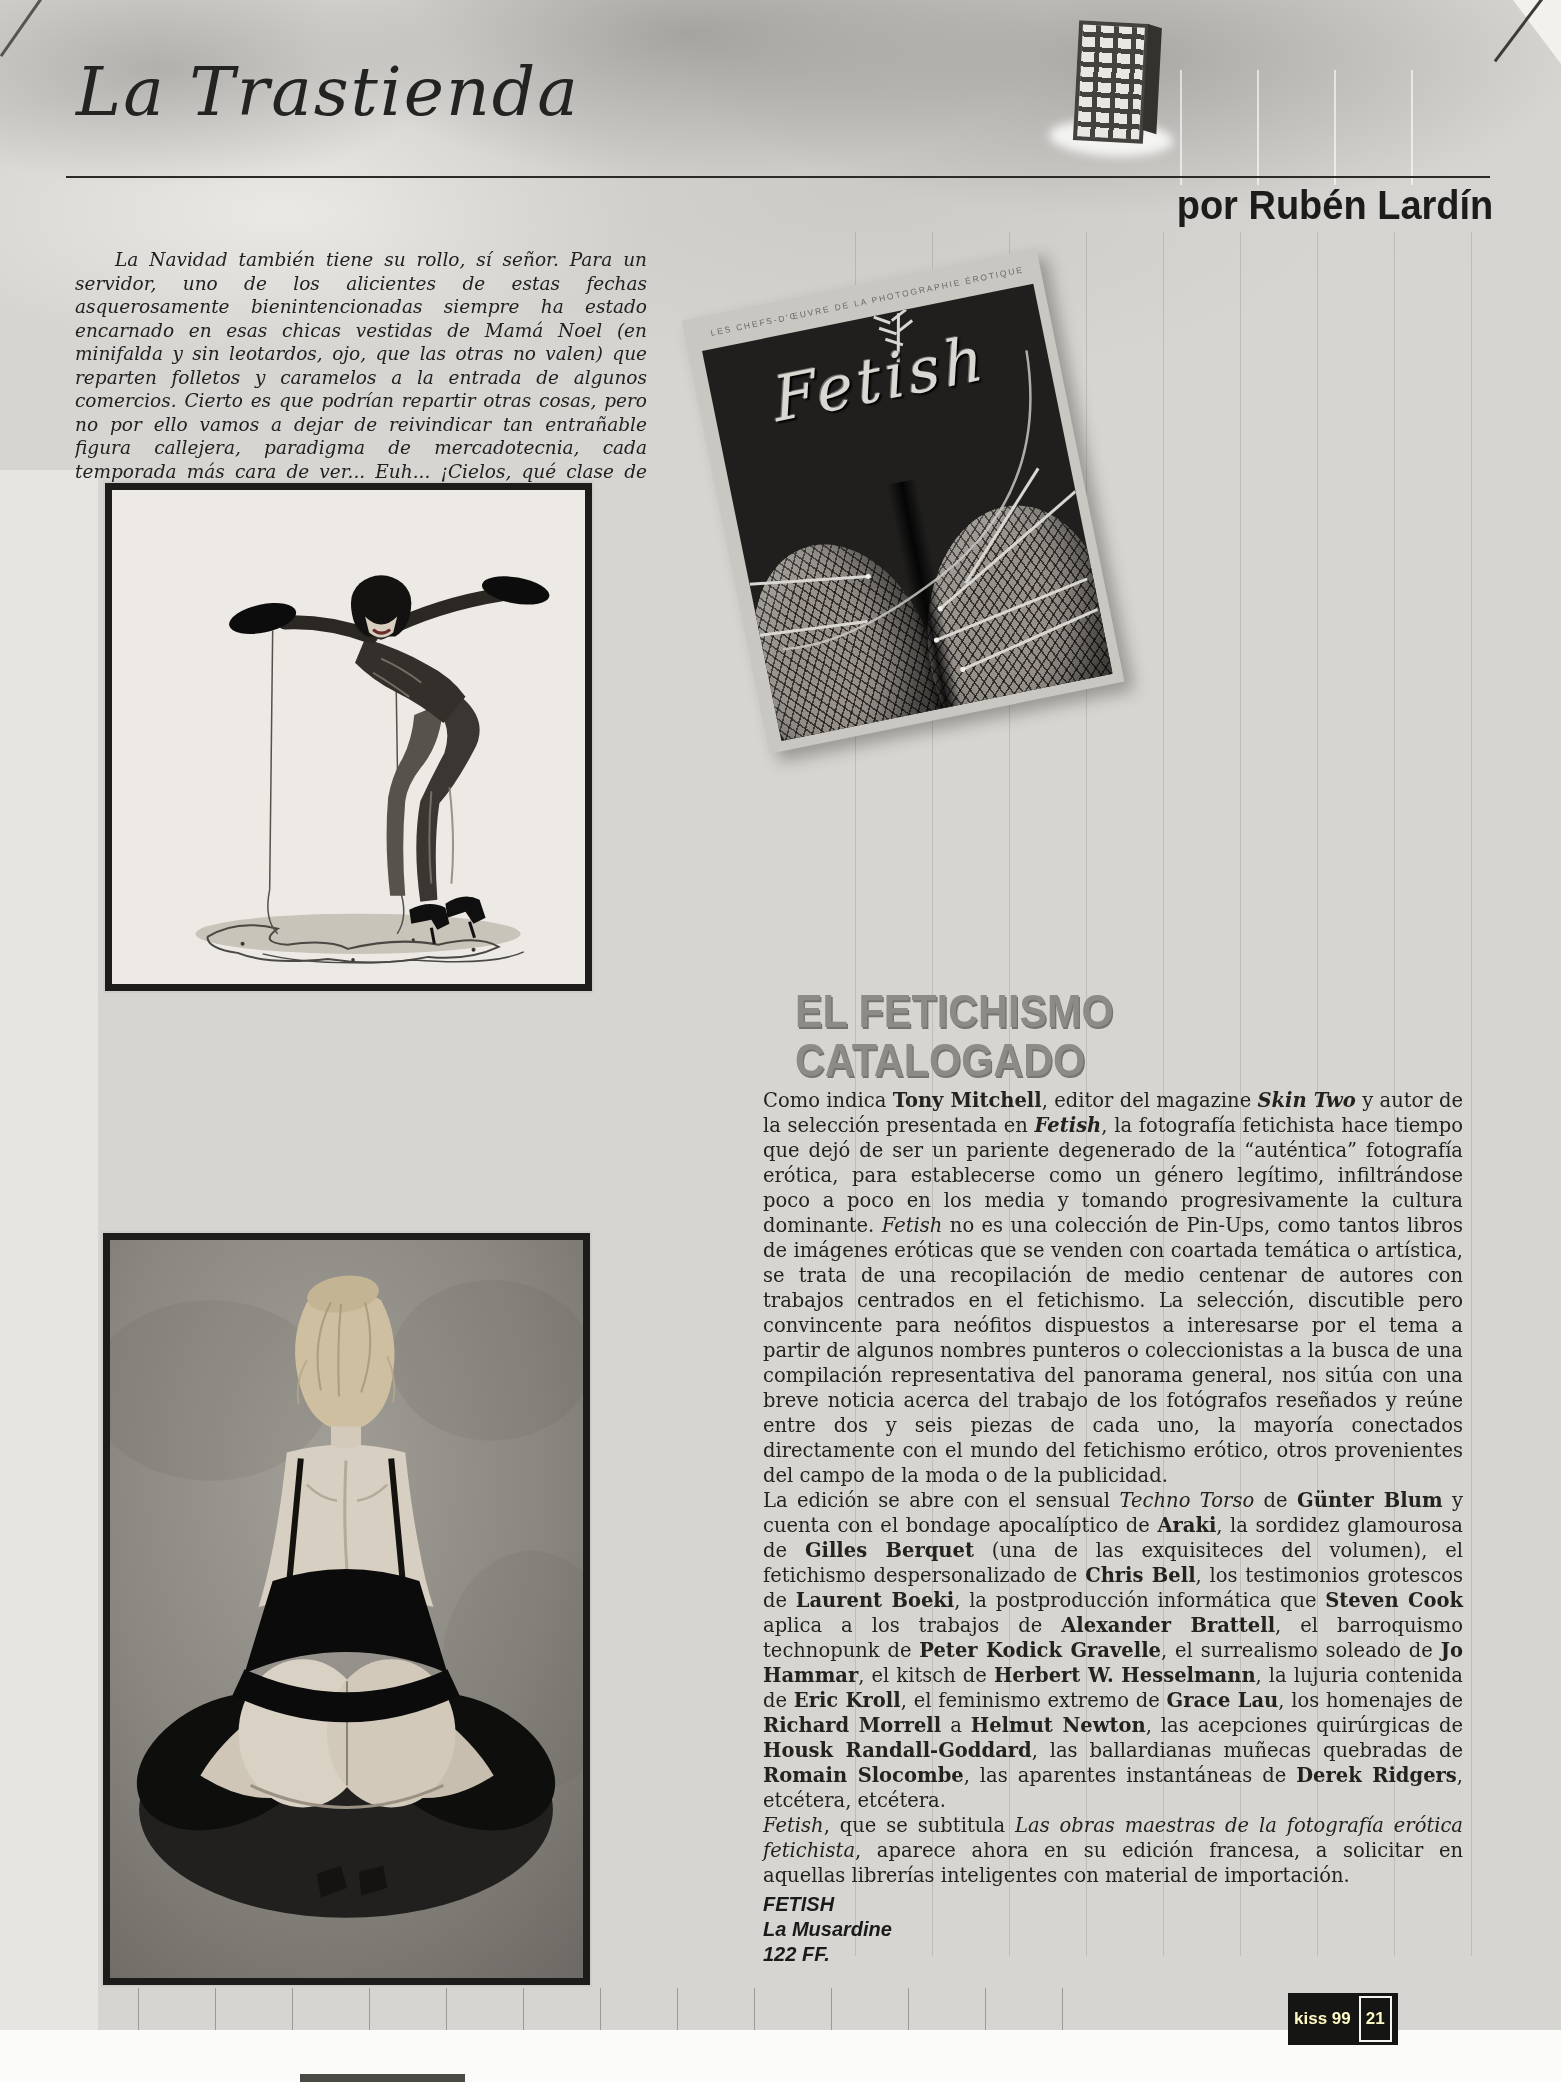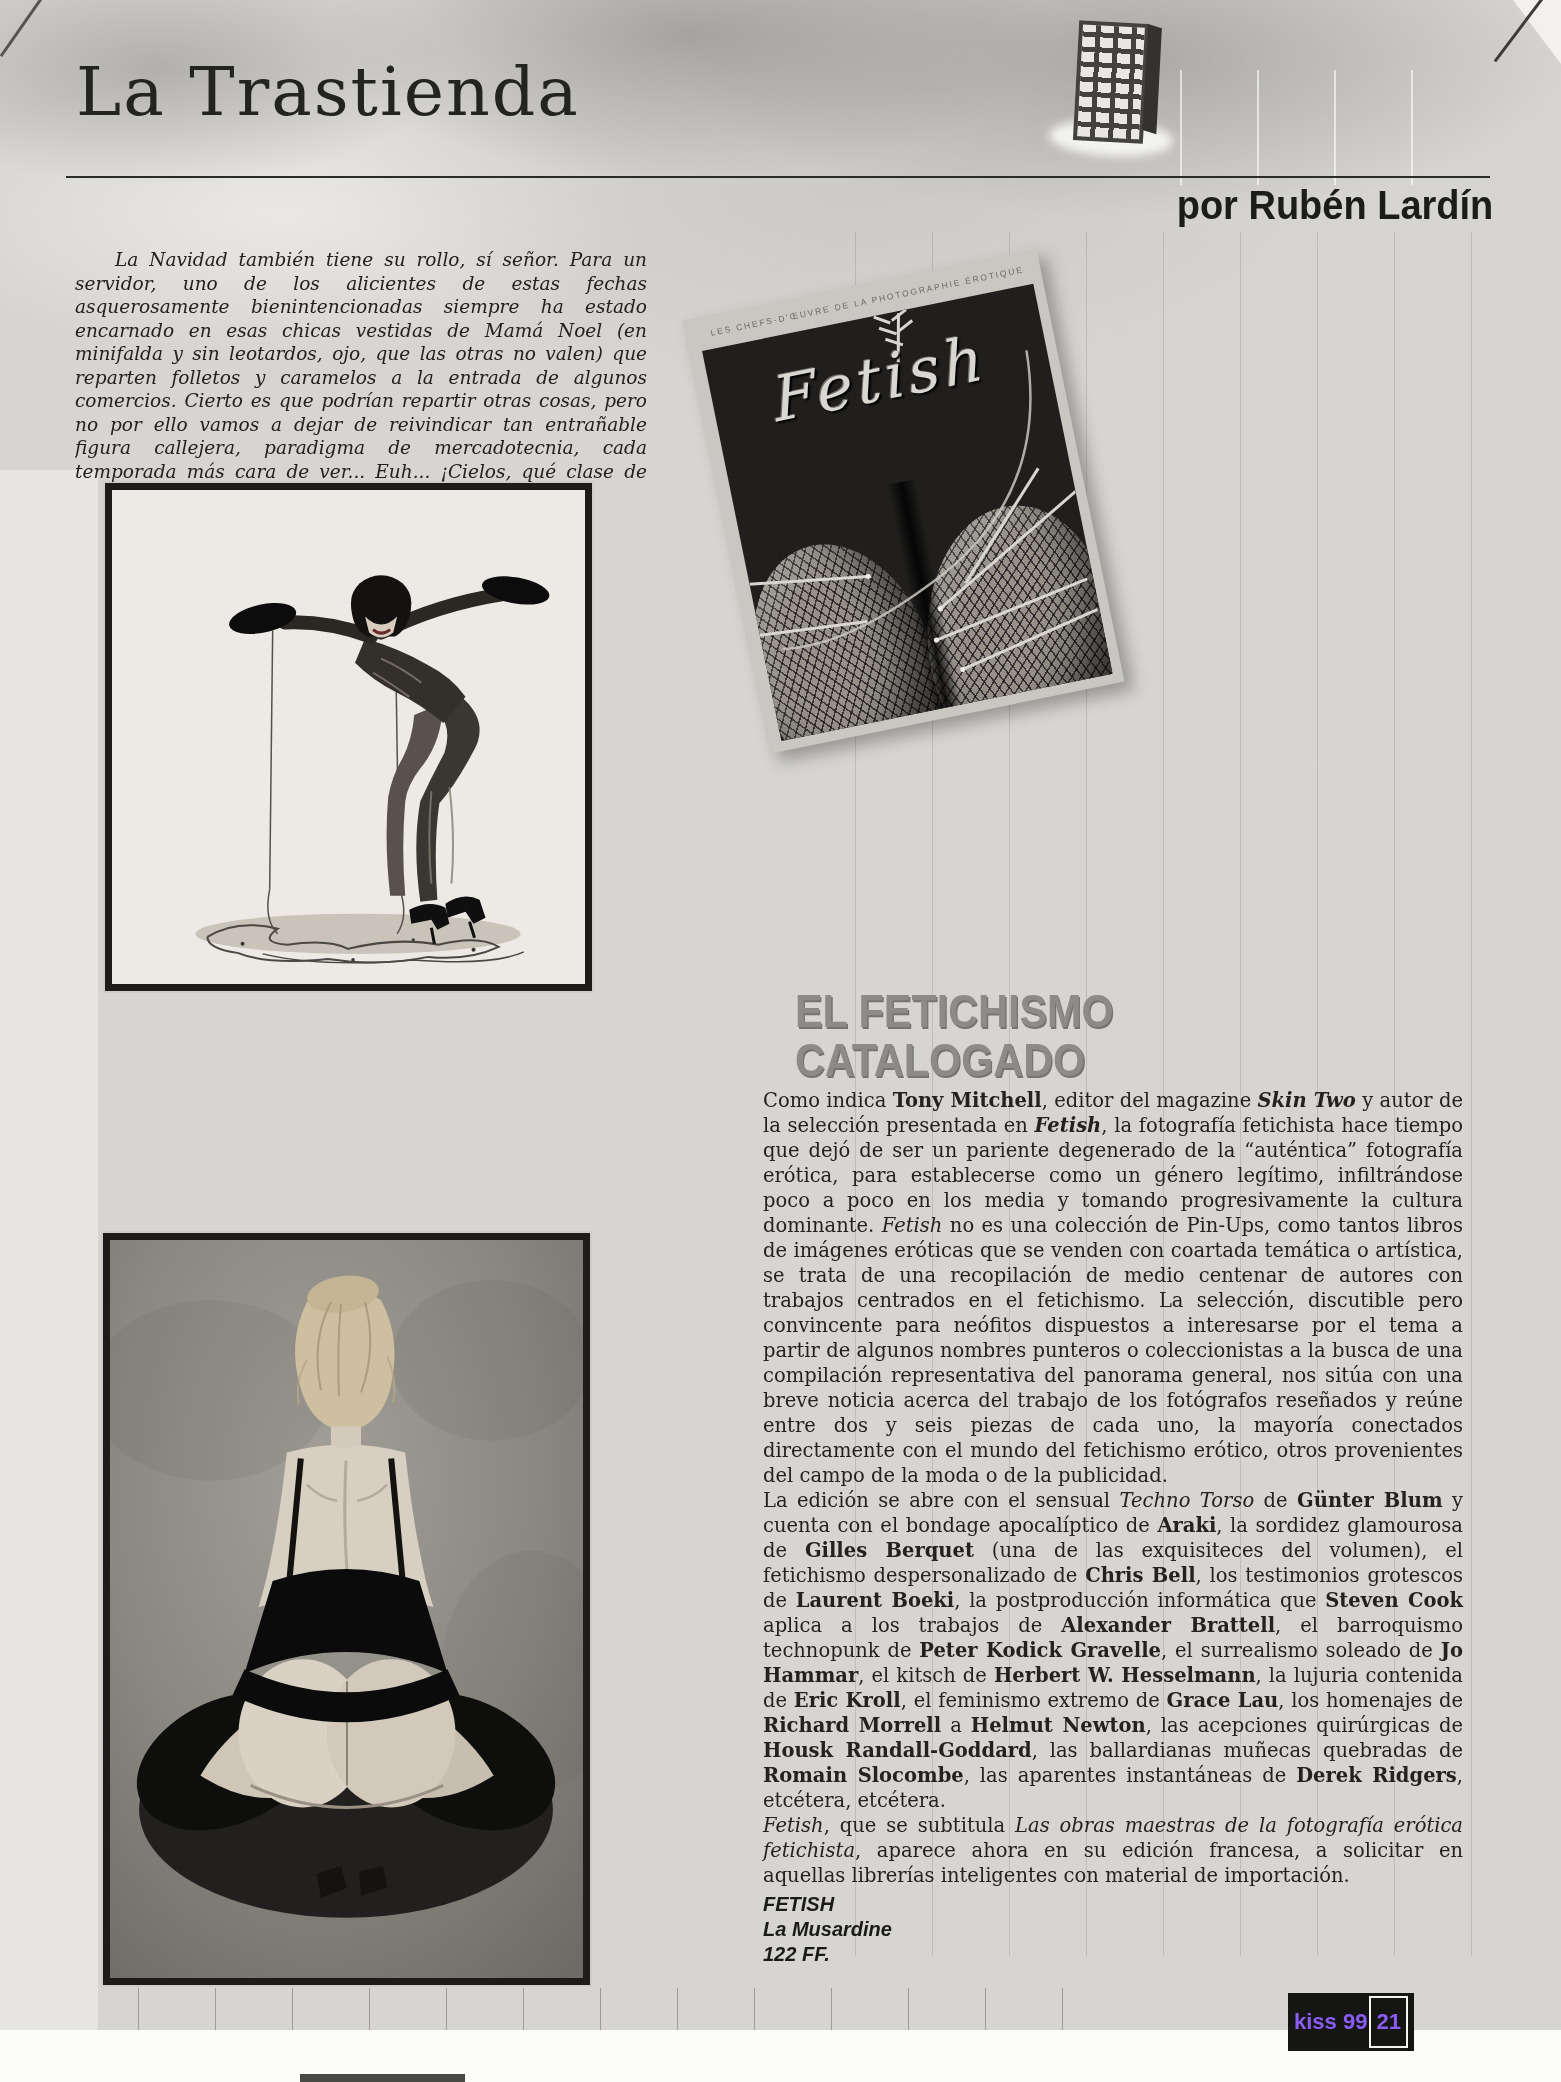--- a/index.html
+++ b/index.html
@@ -23,21 +23,21 @@
     background:repeating-linear-gradient(90deg, rgba(30,30,28,.32) 0 1px, transparent 1px 77px);}
   .tl-edge{position:absolute;left:-14px;top:26px;width:70px;height:3px;background:#2f2e2b;
     transform:rotate(-55deg);opacity:.75;z-index:2;}
   .curl{position:absolute;top:0;right:0;width:0;height:0;z-index:3;
     border-top:64px solid #f2f1ee;border-left:48px solid transparent;}
   .curl-edge{position:absolute;top:28px;right:2px;width:80px;height:3px;background:#3c3b38;
     transform:rotate(-53deg);z-index:3;}
   .bottom-band{position:absolute;left:0;top:2030px;width:1561px;height:52px;background:#fbfbf9;z-index:4;}
   .next-page{position:absolute;left:300px;top:2074px;width:165px;height:8px;background:#4a4a45;z-index:5;}
   
-  .page-title{position:absolute;left:76px;top:52px;z-index:4;font-size:68px;
+  .page-title{position:absolute;left:76px;top:52px;z-index:4;font-style:italic;font-size:68px;
     letter-spacing:2px;color:#232321;}
   .title-rule{position:absolute;left:66px;top:176px;width:1424px;height:2px;background:#2b2b28;z-index:4;}
   .byline{position:absolute;right:68px;top:183px;z-index:4;font-family:"Liberation Sans",sans-serif;
     font-weight:700;font-size:40px;color:#1c1c1b;transform:scaleX(.95);transform-origin:right;}
   
   .tower-wrap{position:absolute;left:1076px;top:22px;z-index:2;transform:rotate(3deg);}
   .tower-cloud{position:absolute;left:-24px;top:98px;width:124px;height:36px;background:rgba(250,250,248,.9);
     border-radius:50%;filter:blur(5px);}
   .tower{position:relative;width:62px;height:112px;border:4px solid #44423e;background-color:#e9e7e3;
     background-image:repeating-linear-gradient(0deg, transparent 0 10px, #44423e 10px 15px),
@@ -73,23 +73,23 @@
   .headline{position:absolute;left:795px;top:986px;z-index:4;font-family:"Liberation Sans",sans-serif;
     font-weight:700;font-size:47px;line-height:49px;color:#8c8b88;letter-spacing:0;
     transform:scaleX(.88);transform-origin:left;text-shadow:1.5px 1.5px 0 #75746f;}
   .article-col{position:absolute;left:763px;top:1088px;width:700px;z-index:4;
     font-size:19.5px;line-height:25px;text-align:justify;color:#23221f;}
   .article-col p{margin:0;}
   .b{font-weight:700;} .i{font-style:italic;} .bi{font-weight:700;font-style:italic;}
   .credits{margin-top:4px;font-family:"Liberation Sans",sans-serif;font-weight:700;font-style:italic;
     font-size:20px;line-height:25px;color:#1a1a18;text-align:left;}
   
-  .footer{position:absolute;left:1288px;top:1993px;z-index:6;background:#151513;color:#8b5cf6;
-    font-family:"Liberation Sans",sans-serif;font-weight:700;font-size:22px;
-    padding:3px 6px;display:flex;gap:2px;align-items:center;}
+  .footer{position:absolute;left:1288px;top:1993px;z-index:6;background:#151513;color:#fef9c3;
+    font-family:"Liberation Sans",sans-serif;font-weight:700;font-size:17px;
+    padding:3px 6px;display:flex;gap:8px;align-items:center;}
   .page-box{border:2px solid #f4f4f2;padding:11px 5px;}
 </style>
 </head>
 <body>
 
 <div id="page">
 
   <div class="clouds"></div>
   <div class="left-strip"></div>
   <div class="col-lines"></div>

